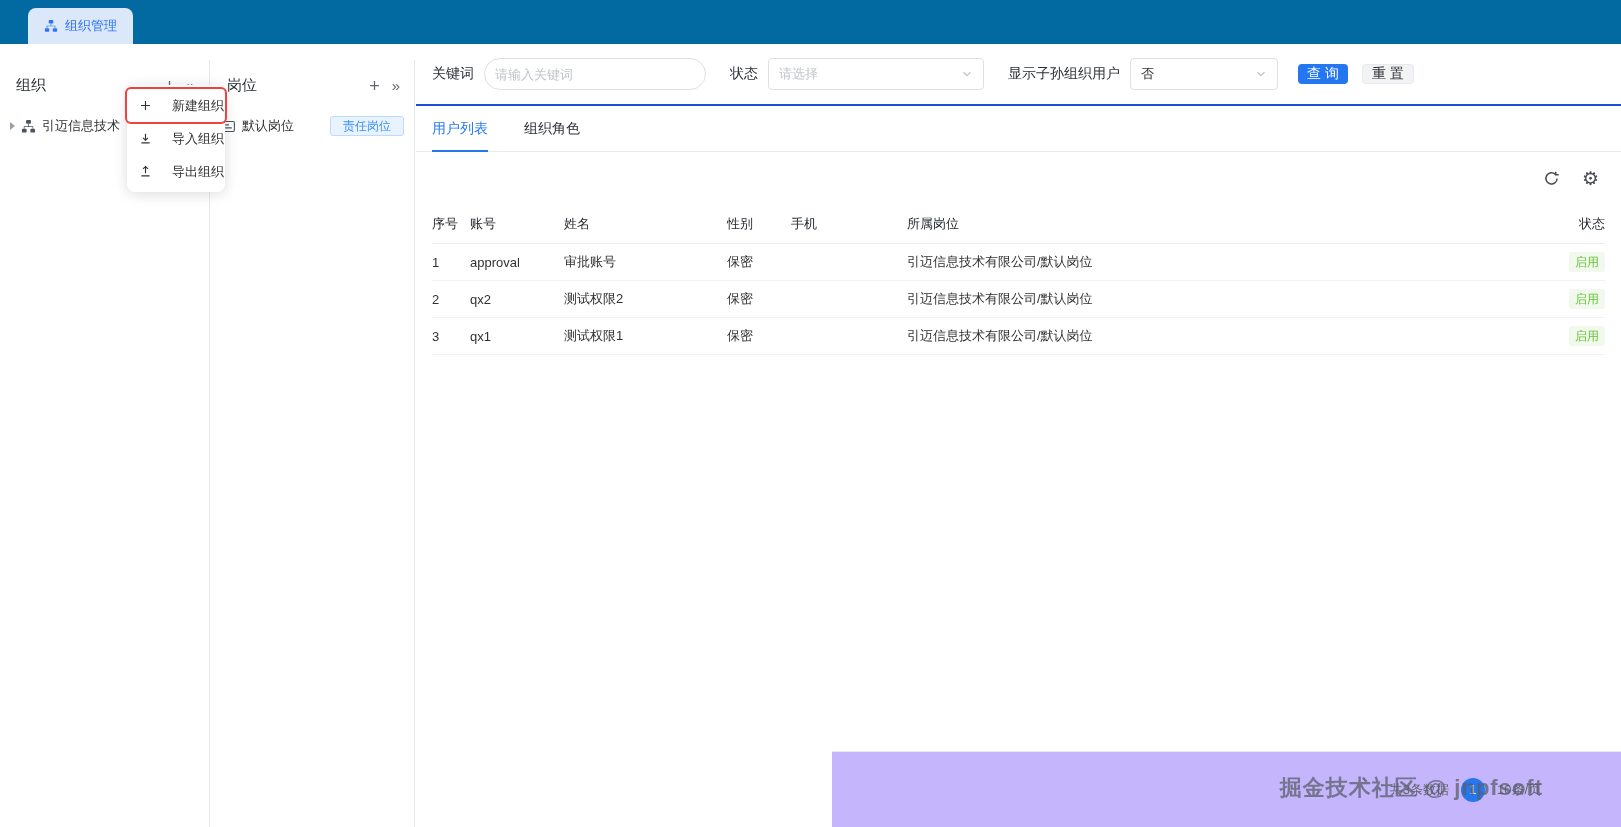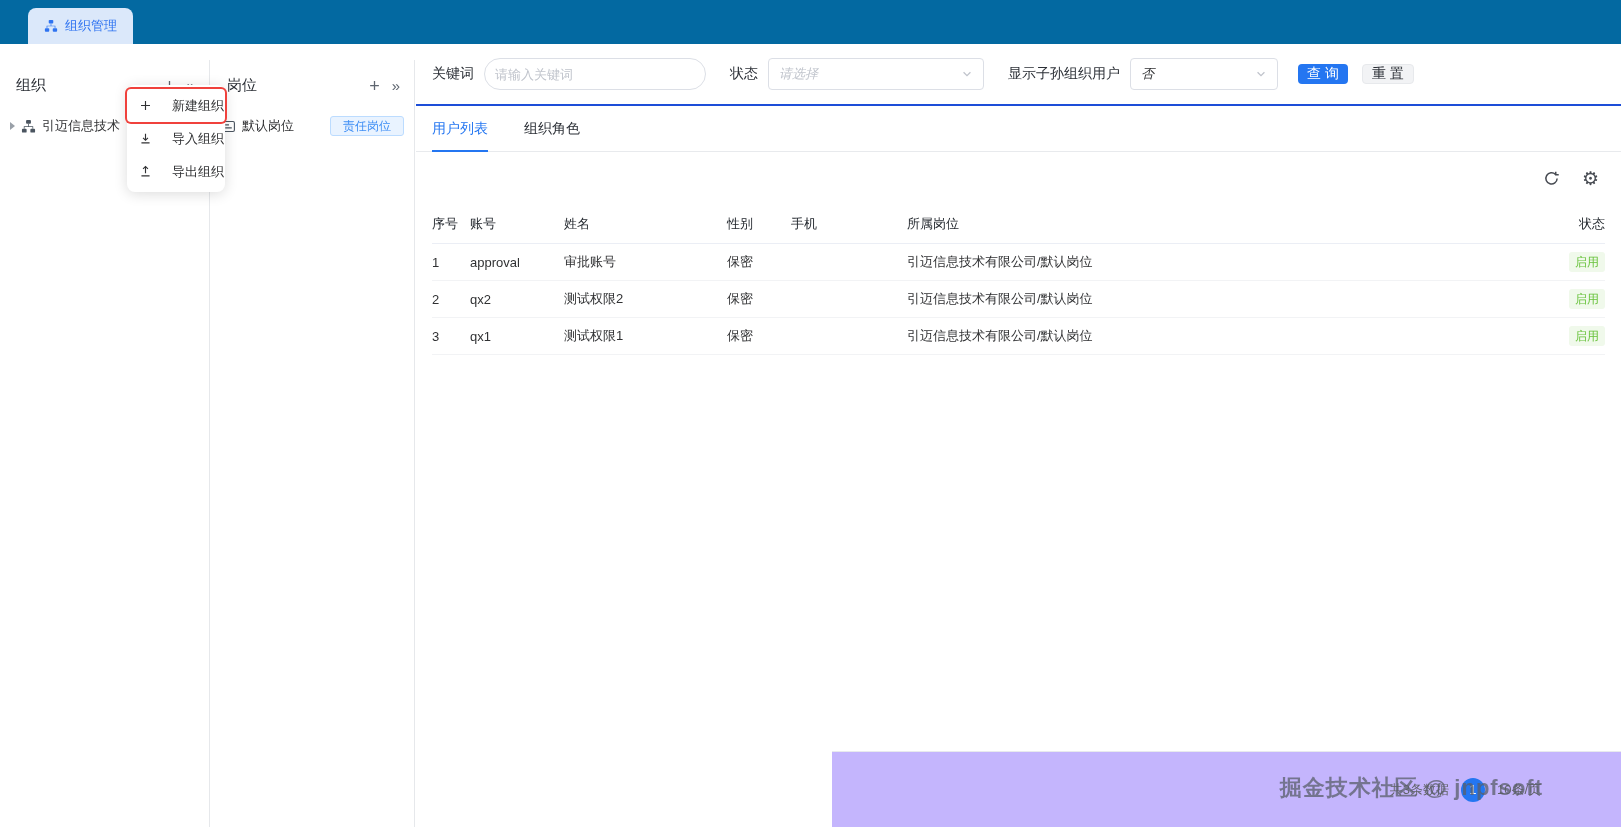--- a/index.html
+++ b/index.html
@@ -44,21 +44,21 @@
   
   .main { position:absolute; left:416px; right:0; top:44px; bottom:0; background:#fff; }
   .filter-row { display:flex; align-items:center; padding:14px 16px; border-bottom:2px solid #1d4ed8; }
   .f-label { font-size:14px; color:#2b2f36; margin-right:10px; white-space:nowrap; }
   .gap24 { margin-left:24px; }
   .text-input { width:222px; height:32px; border:1px solid #dcdfe6; border-radius:16px;
     padding:0 10px; font-size:13px; color:#303133; outline:none; font-family:inherit; }
   .text-input::placeholder { color:#c0c4cc; }
   .select { height:32px; border:1px solid #dcdfe6; border-radius:4px; display:flex;
     align-items:center; padding:0 10px; font-size:13px; cursor:pointer; background:#fff; }
-  .select .sel-text { flex:1;font-style:italic; }
+  .select .sel-text { flex:1; }
   .select .placeholder { color:#c0c4cc; }
   .select .value { color:#303133; }
   .select svg { width:12px; height:12px; color:#c0c4cc; flex:0 0 auto; }
   .sel-status { width:216px; }
   .sel-desc { width:148px; }
   .btn { height:20px; border:none; border-radius:4px; font-size:14px; cursor:pointer;
     padding:0 9px; font-family:inherit; white-space:nowrap; }
   .btn-primary { background:#2476f1; color:#fff; margin-left:20px; }
   .btn-plain { background:#f2f3f5; color:#2b2f36; border:1px solid #e7e9ec; margin-left:14px; }
   

